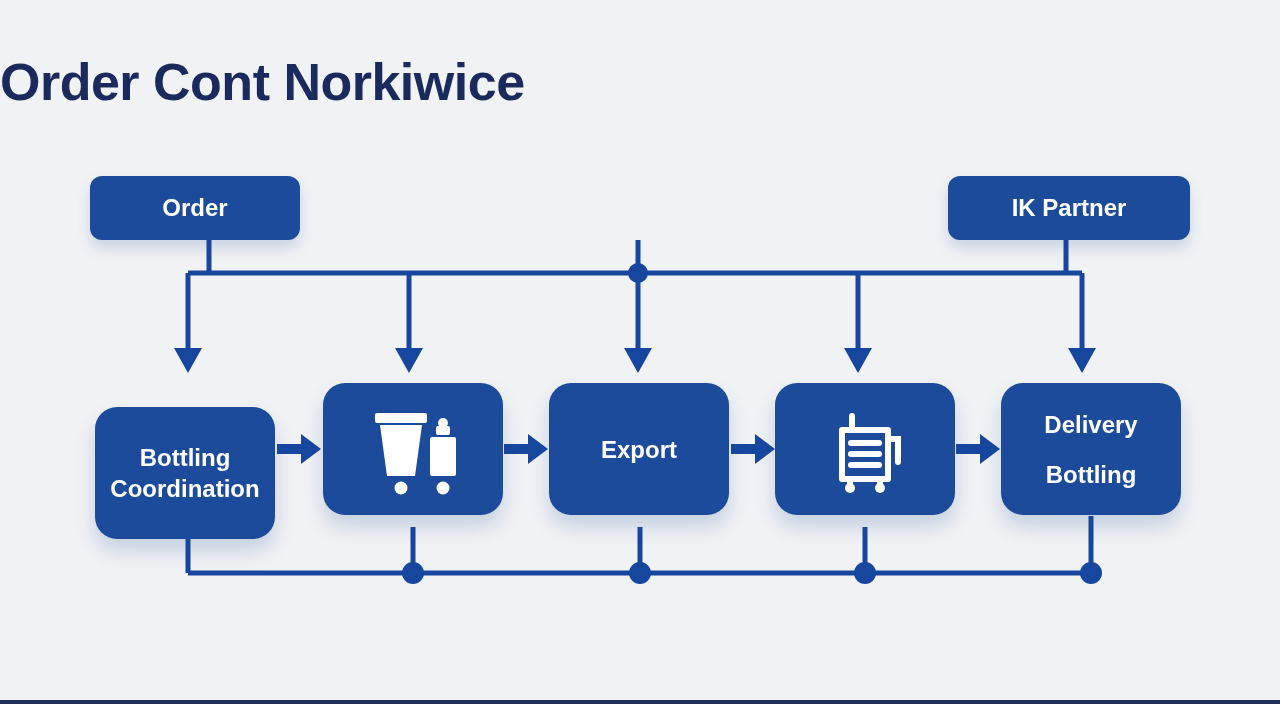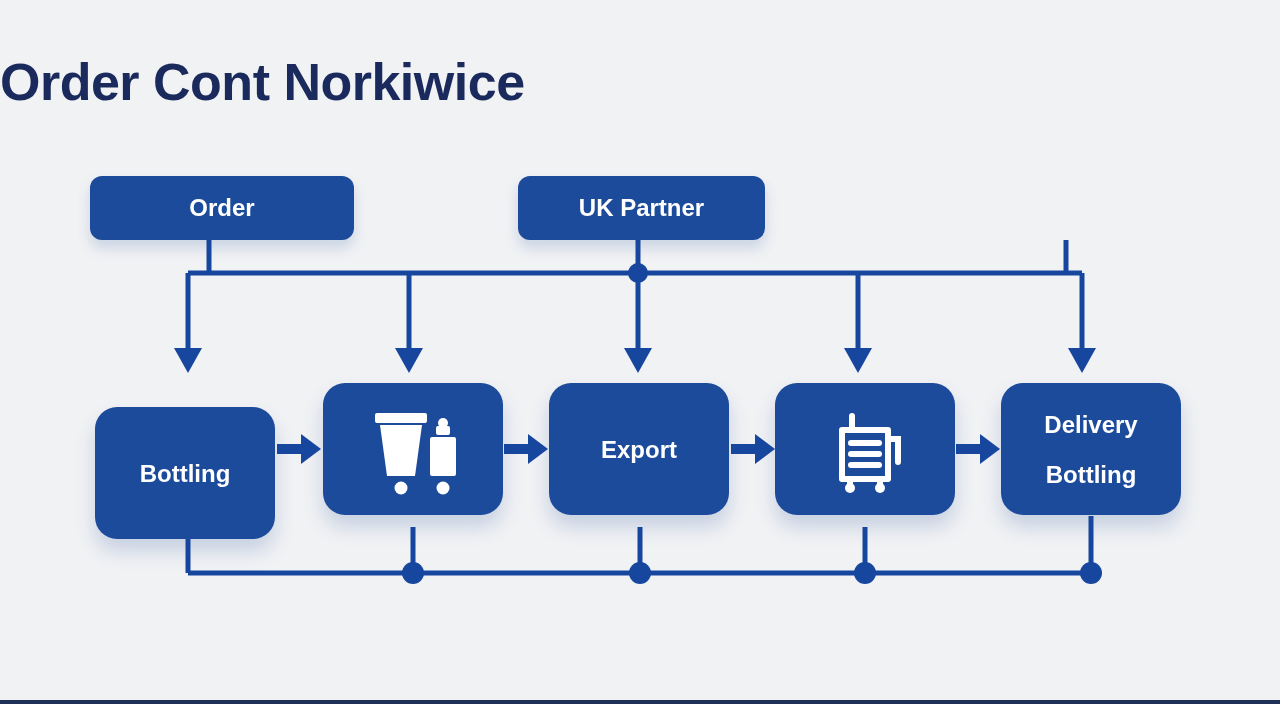--- a/index.html
+++ b/index.html
@@ -96,29 +96,30 @@
     <path d="M413 527 V573"></path>
     <path d="M640 527 V573"></path>
     <path d="M865 527 V573"></path>
     <path d="M1091 516 V573"></path>
     <circle cx="413" cy="573" r="11"></circle>
     <circle cx="640" cy="573" r="11"></circle>
     <circle cx="865" cy="573" r="11"></circle>
     <circle cx="1091" cy="573" r="11"></circle>
   </svg>
 
-  <div class="top-box" style="left:90px; top:176px; width:264px;">
+  <div class="top-box" style="left:90px; top:176px; width:210px;">
     <span>Order</span>
   </div>
-  <div class="top-box" style="left:518px; top:176px; width:247px;">
-    <span>UK Partner</span>
+  <div class="top-box" style="left:948px; top:176px; width:242px;">
+    <span>IK Partner</span>
   </div>
 
   <div class="proc-box" style="left:95px;margin-top:24px;">
     <span>Bottling</span>
+    <span>Coordination</span>
   </div>
 
   <div class="proc-box" style="left:323px;">
     <span class="icon-wrap">
       <svg width="110" height="100" viewBox="0 0 110 100">
         <g fill="#ffffff">
           <rect x="17" y="14" width="52" height="10" rx="2"></rect>
           <path d="M22 26 L64 26 L57 77 L29 77 Z"></path>
           <circle cx="43" cy="89" r="6.5"></circle>
           <circle cx="85" cy="24" r="5"></circle>

